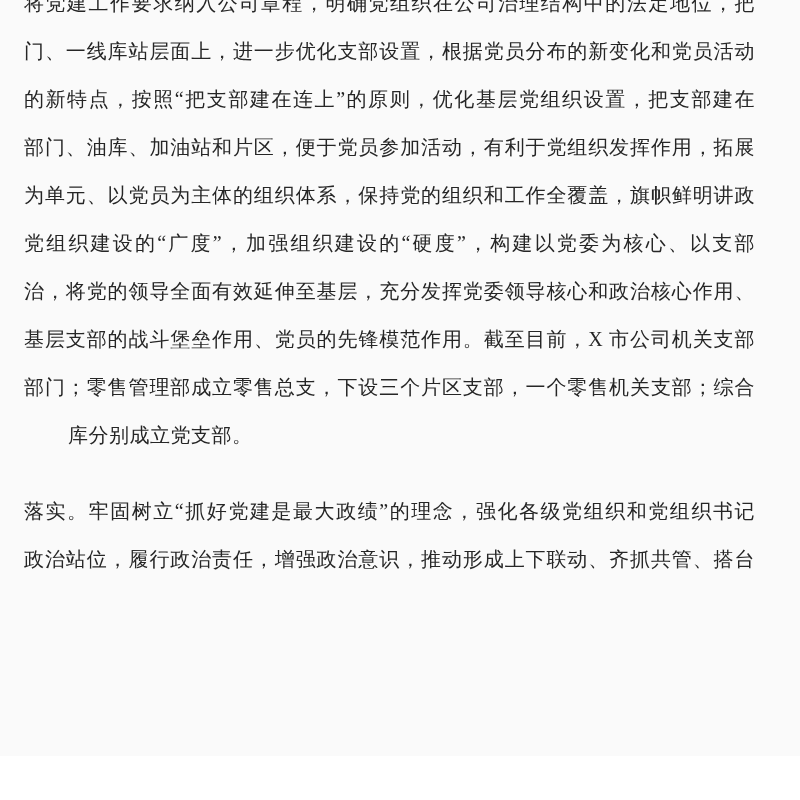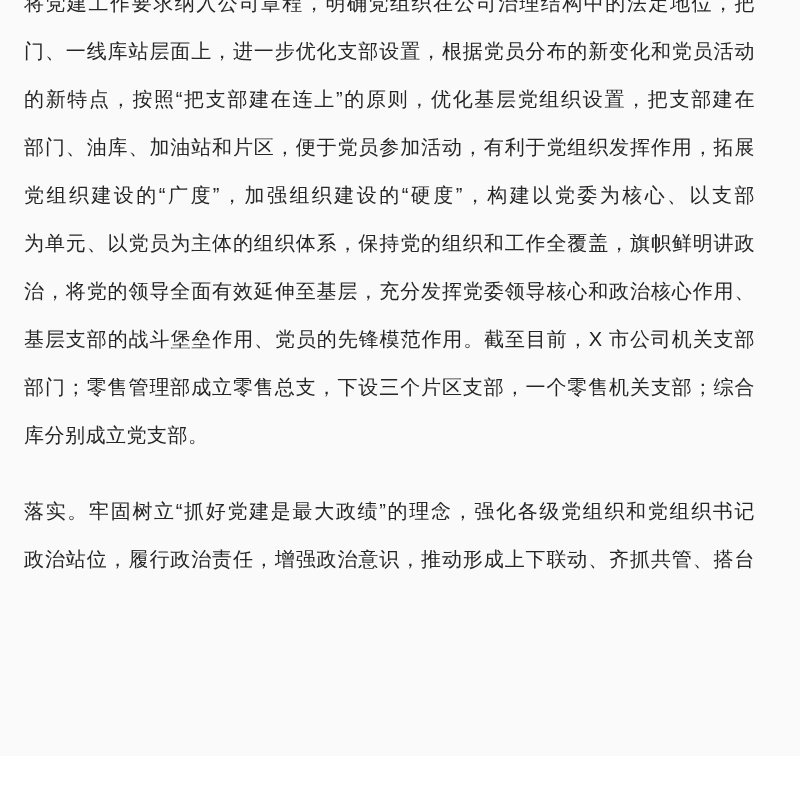--- a/index.html
+++ b/index.html
@@ -6,21 +6,21 @@
     margin: 0;
     padding: 0;
     background: #ffffff;
   }
   .page {
     position: relative;
     width: 800px;
     height: 756px;
     overflow: hidden;
     background: #fafafa;
-    font-family: Liberation Sans, sans-serif;
+    font-family: Liberation Serif, serif;
   }
   .text-body {
     position: absolute;
     left: 24px;
     top: -21px;
     width: 731px;
     color: #262626;
     font-size: 20px;
     font-weight: 400;
   }
@@ -29,39 +29,40 @@
     line-height: 48px;
     text-align: justify;
     text-align-last: justify;
     text-justify: inter-character;
     letter-spacing: 0.5px;
     overflow: visible;
   }
   .line.short {
     text-align: center;
     text-align-last: left;
+    margin-left: 44px;
   }
   .line.indent {
     text-indent: 68px;
   }
   .line.gap {
     margin-top: 28px;
   }
 </style>
 </head>
 <body>
 
 <div class="page" style="background: rgb(250, 250, 250);">
   <div class="text-body" id="text-body" style="color: rgb(38, 38, 38);">
       <div class="line">将党建工作要求纳入公司章程，明确党组织在公司治理结构中的法定地位，把</div>
       <div class="line">门、一线库站层面上，进一步优化支部设置，根据党员分布的新变化和党员活动</div>
       <div class="line">的新特点，按照“把支部建在连上”的原则，优化基层党组织设置，把支部建在</div>
       <div class="line">部门、油库、加油站和片区，便于党员参加活动，有利于党组织发挥作用，拓展</div>
+      <div class="line">为单元、以党员为主体的组织体系，保持党的组织和工作全覆盖，旗帜鲜明讲政</div>
       <div class="line">党组织建设的“广度”，加强组织建设的“硬度”，构建以党委为核心、以支部</div>
-      <div class="line">为单元、以党员为主体的组织体系，保持党的组织和工作全覆盖，旗帜鲜明讲政</div>
       <div class="line">治，将党的领导全面有效延伸至基层，充分发挥党委领导核心和政治核心作用、</div>
       <div class="line">基层支部的战斗堡垒作用、党员的先锋模范作用。截至目前，X 市公司机关支部</div>
       <div class="line">部门；零售管理部成立零售总支，下设三个片区支部，一个零售机关支部；综合</div>
       <div class="line short">库分别成立党支部。</div>
       <div class="line gap">落实。牢固树立“抓好党建是最大政绩”的理念，强化各级党组织和党组织书记</div>
       <div class="line">政治站位，履行政治责任，增强政治意识，推动形成上下联动、齐抓共管、搭台</div>
     </div>
 </div>
 
 </body></html>

